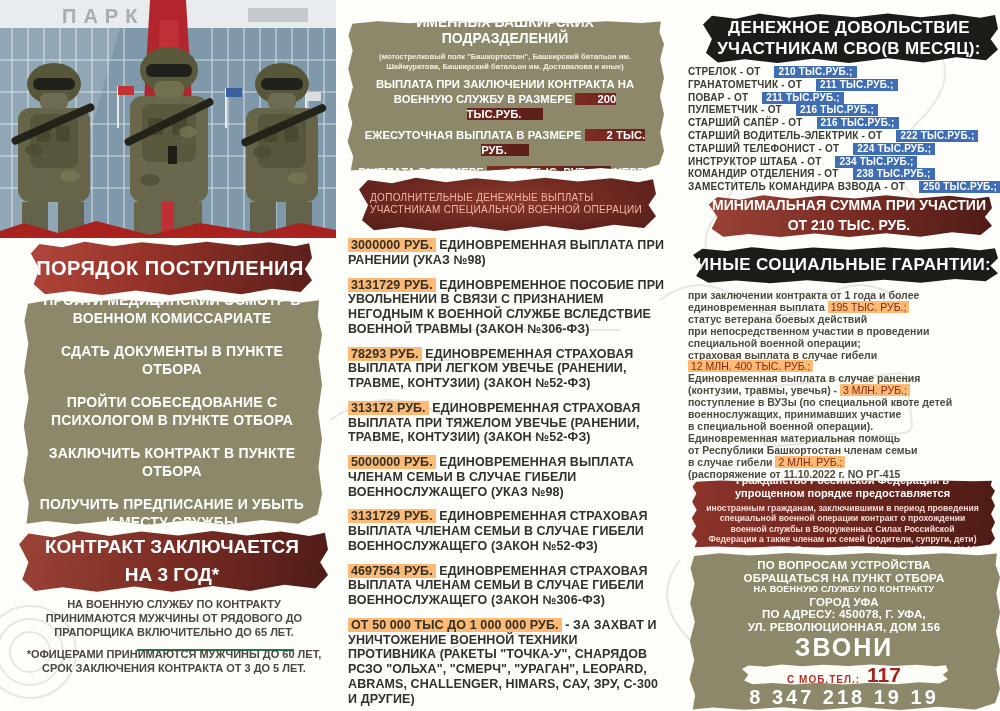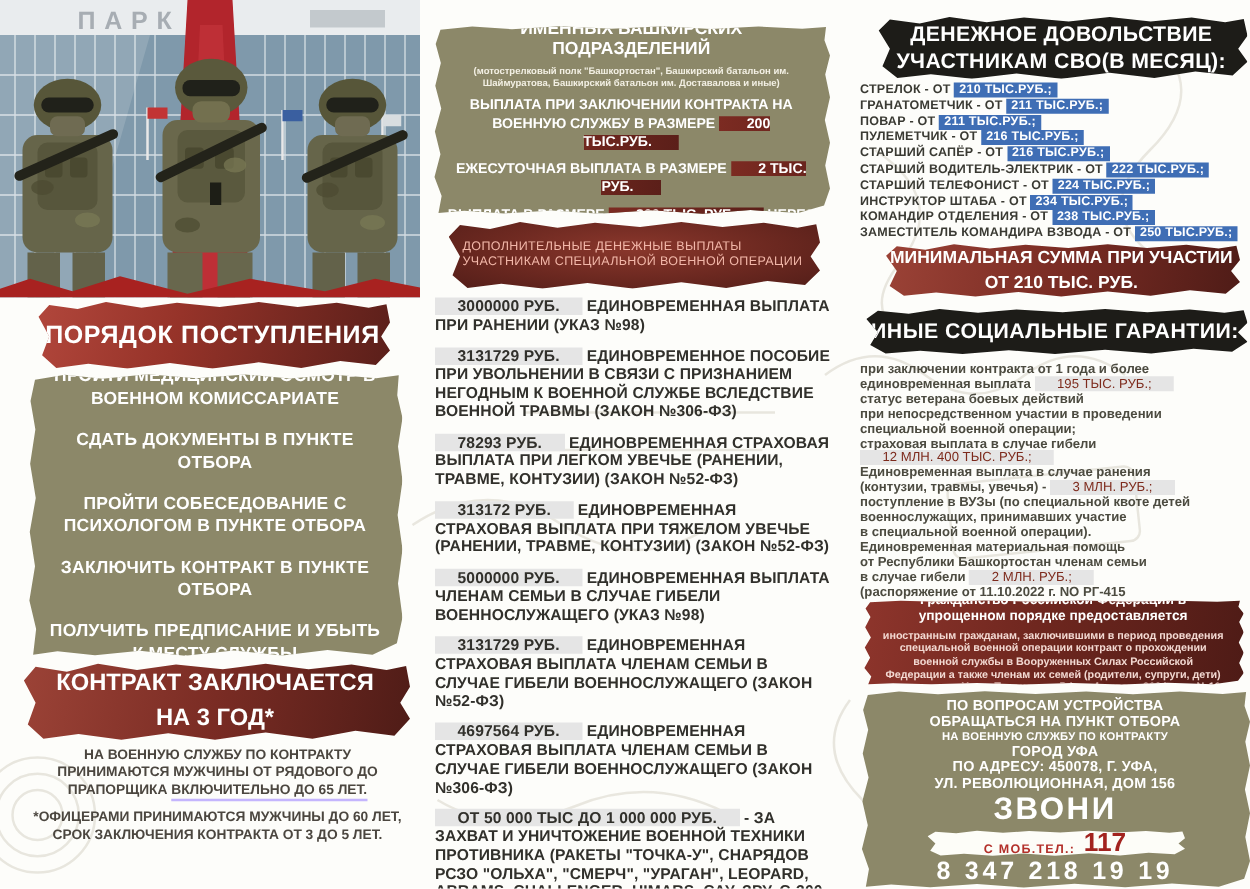--- a/index.html
+++ b/index.html
@@ -13,35 +13,35 @@
   .doodles{position:absolute;inset:0;pointer-events:none;}
   
   .clipA{clip-path:polygon(1% 24%,4% 7%,12% 13%,20% 3%,30% 11%,40% 4%,52% 10%,63% 3%,74% 10%,85% 4%,94% 11%,99% 6%,100% 32%,97.5% 52%,100% 72%,96% 93%,86% 87%,75% 97%,63% 89%,50% 98%,38% 90%,26% 98%,15% 91%,6% 97%,2% 79%,4% 52%);}
   .clipB{clip-path:polygon(2% 2.5%,10% .8%,20% 2.2%,32% .6%,45% 2%,58% .7%,70% 2.1%,82% .8%,93% 2%,99% 1%,98.6% 8%,100% 16%,98.8% 26%,100% 38%,98.7% 50%,100% 62%,98.8% 74%,100% 86%,98.5% 95%,92% 99%,80% 97.4%,68% 99.3%,55% 97.5%,42% 99.4%,30% 97.6%,18% 99.2%,8% 97.8%,1.5% 99%,2.3% 90%,.5% 80%,2% 68%,.6% 56%,2.2% 44%,.7% 32%,2.1% 20%,.8% 10%);}
   .olive{background:#8c8869;}
   .blackbrush{background:#1d1c18;}
   .red-grad{background:linear-gradient(105deg,#b2473c 0%,#963329 40%,#5a1f1a 100%);}
   .darkred-grad{background:linear-gradient(100deg,#9c4337 0%,#7a2c24 50%,#4f1c17 100%);}
   .maroon-grad{background:radial-gradient(ellipse at 50% 40%,#8a372c 0%,#6b2820 55%,#511d18 100%);}
   .cit-grad{background:linear-gradient(100deg,#8e352c 0%,#6f271f 45%,#4e1b16 100%);}
-  .hl-yellow{background:#e5e5e5;padding:0 18px;}
-  .hl-blue{background:#3f6eb5;color:#fff;padding:0 4px 1px;}
+  .hl-yellow{background:#fdba74;padding:0 3px;}
+  .hl-blue{background:#3f6eb5;color:#fff;padding:0 4px 1px;margin-left:11px;}
   .hl-darkred{background:linear-gradient(95deg,#7c2b22,#5b1f19);color:#fff;padding:0 22px;}
 
   
   .photo{left:0;top:0;width:336px;height:238px;}
   .left-header{left:28px;top:240px;width:284px;height:56px;display:flex;align-items:center;justify-content:center;}
   .left-header span{font-size:20px;font-weight:bold;letter-spacing:.5px;color:#fff;}
   .left-steps{left:22px;top:298px;width:300px;height:228px;display:flex;flex-direction:column;justify-content:center;gap:15px;padding:10px 16px;box-sizing:border-box;}
   .step{font-size:14px;font-weight:bold;color:#fff;line-height:1.28;text-align:center;letter-spacing:.2px;}
   .left-contract{left:16px;top:529px;width:312px;height:64px;display:flex;align-items:center;justify-content:center;padding:0 20px;box-sizing:border-box;}
   .left-contract span{font-size:19px;font-weight:bold;color:#fff;text-align:center;line-height:1.45;}
   .left-notes{left:26px;top:598px;width:296px;text-align:center;color:#4b463f;}
   .note1{font-size:11px;font-weight:bold;line-height:1.25;}
-  .underline-red{border-bottom:2px solid #c4b5fd;padding-bottom:1px;}
+  .underline-red{border-bottom:2px solid #15803d;padding-bottom:11px;}
   .note2{font-size:11px;font-weight:bold;line-height:1.25;margin-top:9px;}
 
   
   .mid-olive{left:346px;top:20px;width:318px;height:152px;display:flex;flex-direction:column;gap:6px;justify-content:center;padding:8px 12px;box-sizing:border-box;}
   .mid-title{font-size:14px;font-weight:bold;color:#fff;line-height:1.15;text-align:center;}
   .mid-sub{font-size:7.6px;font-weight:bold;color:#f3f0e4;line-height:1.25;text-align:center;}
   .bashkir-line{font-size:11.3px;font-weight:bold;color:#fff;line-height:1.3;text-align:center;}
   .mid-header{left:356px;top:176px;width:300px;height:56px;display:flex;align-items:center;justify-content:center;padding:0 14px;box-sizing:border-box;}
   .mid-header span{font-size:10px;font-weight:normal;color:#f2b7a9;text-align:left;line-height:1.22;letter-spacing:.3px;}
   .payments{left:348px;top:238px;width:318px;display:flex;flex-direction:column;gap:10px;}

